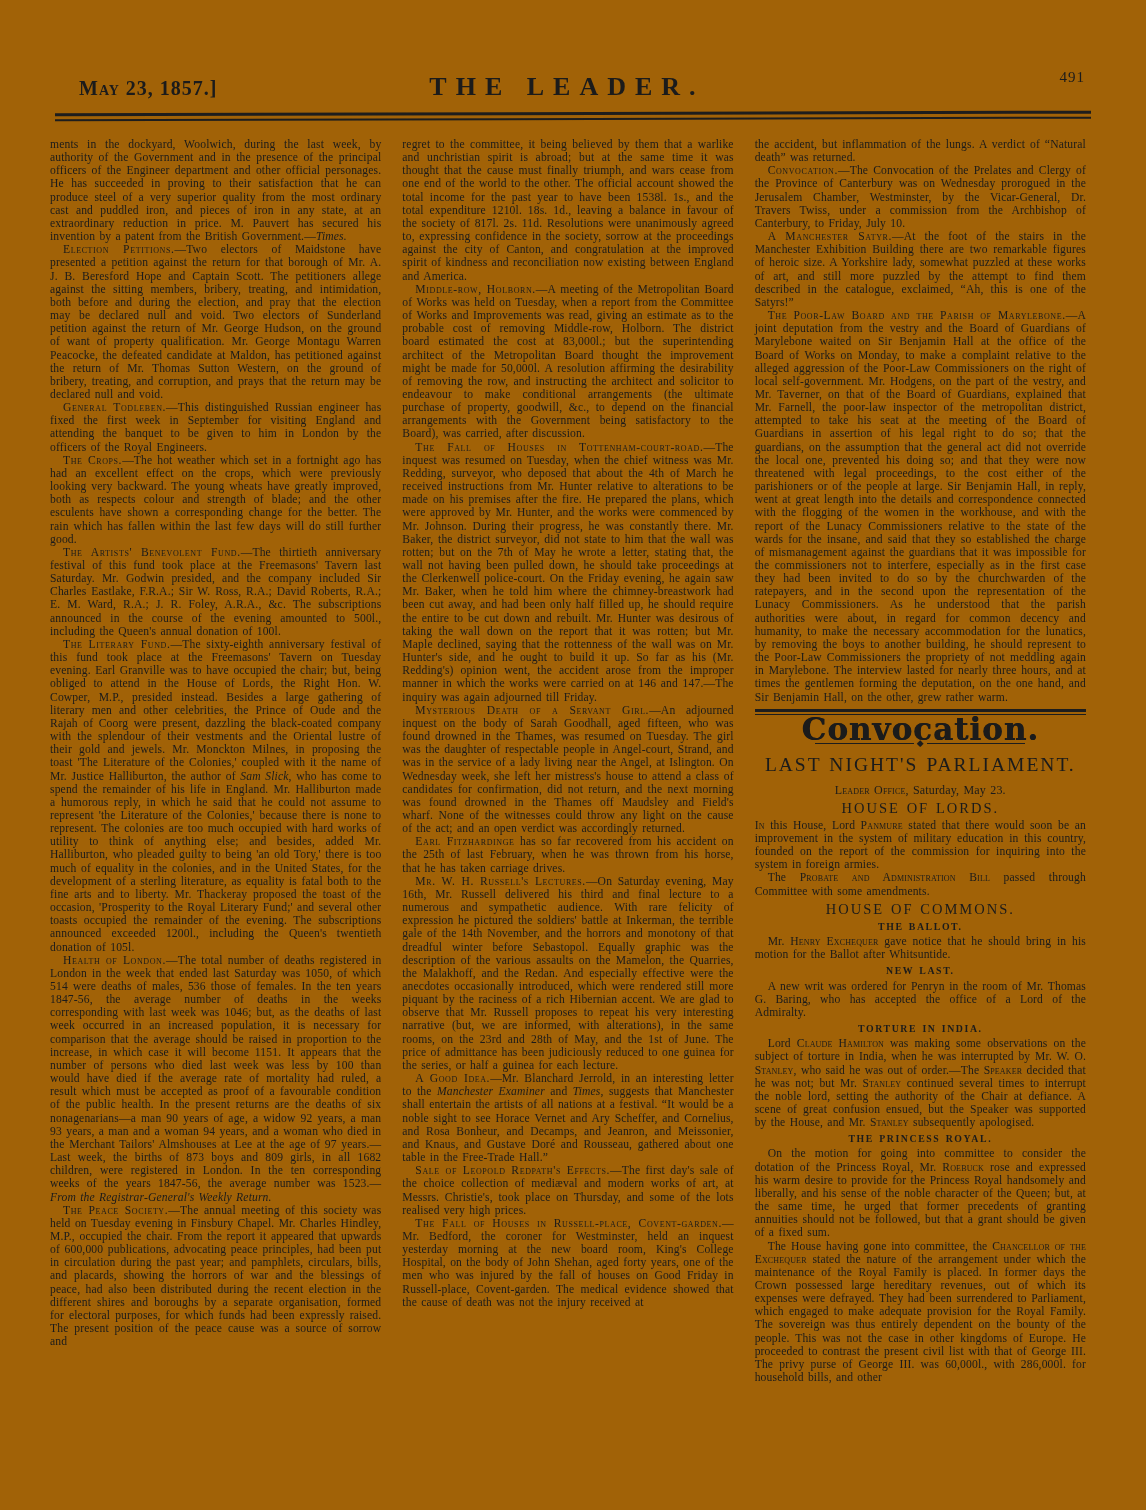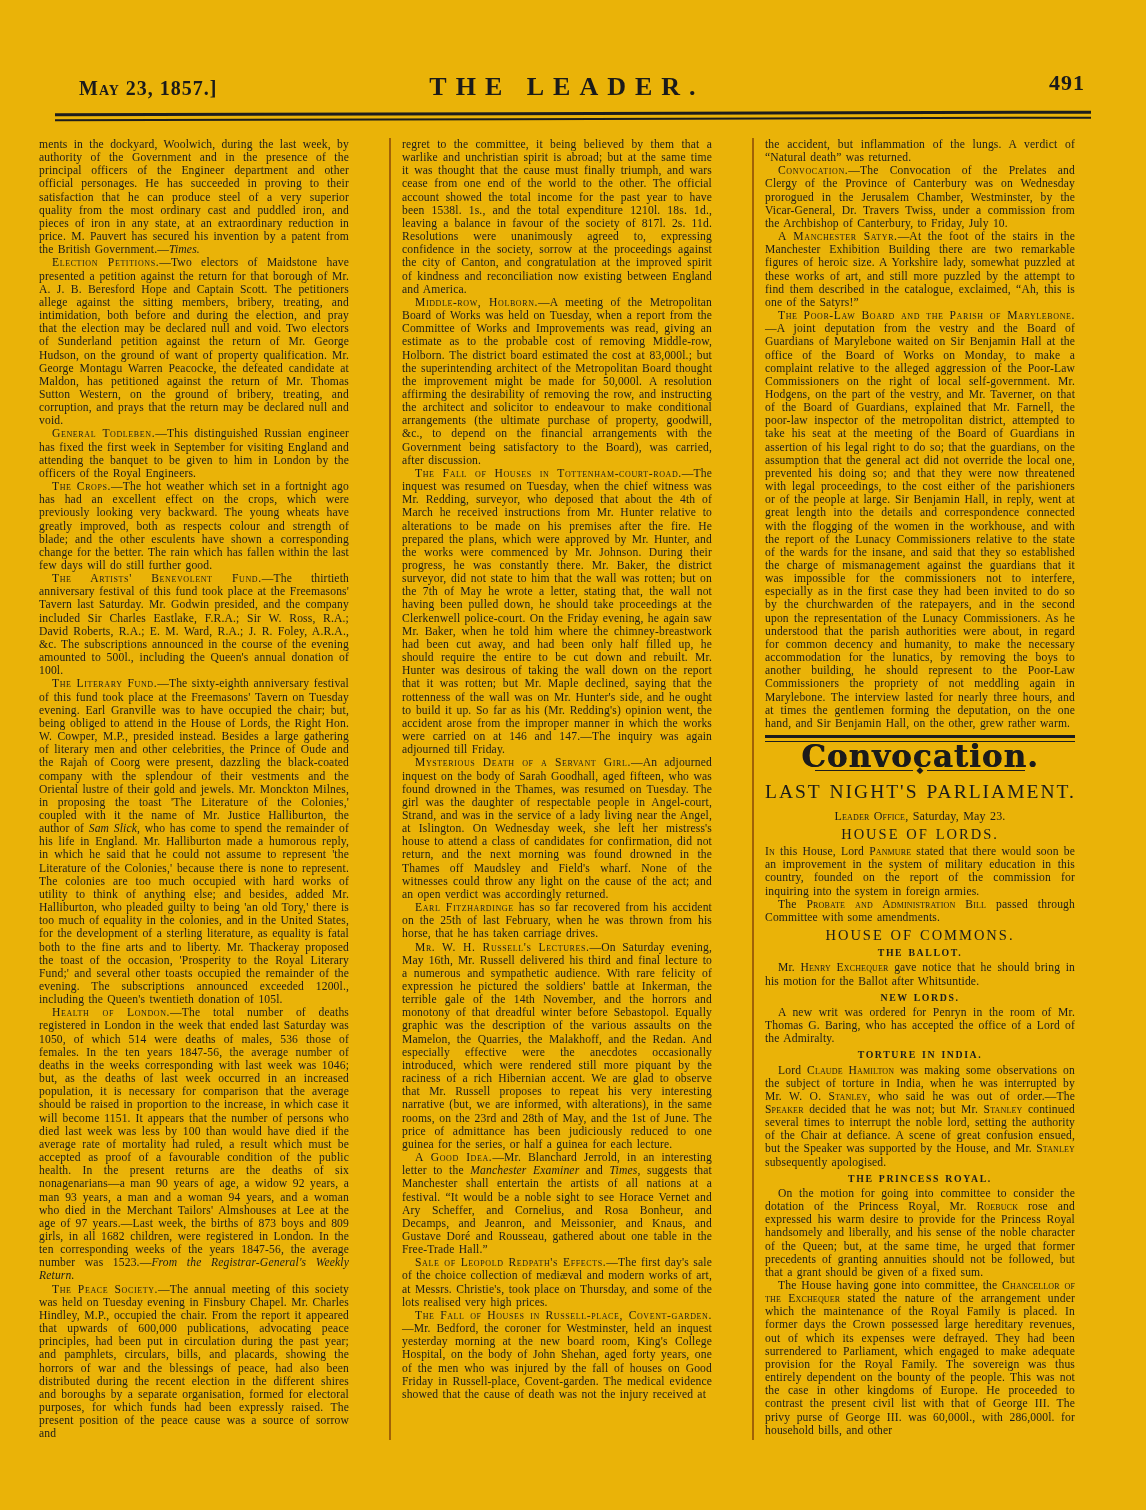--- a/index.html
+++ b/index.html
@@ -1,48 +1,48 @@
 <!DOCTYPE html>
 <html><head>
 <meta charset="utf-8">
 <style>
   html,body{margin:0;padding:0;}
   body{background:#e8e6e0;}
   .page{
     position:relative;
     width:1146px;height:1510px;
     margin:0 auto;
-    background:#eab308;
+    background:#a16207;
     font-family:"Liberation Serif","DejaVu Serif",serif;
     color:#1b1b1b;
     overflow:hidden;
   }
   
   .masthead{
     position:absolute;top:56px;left:57px;right:57px;height:48px;
   }
   .m-date{
     position:absolute;left:22px;bottom:4px;
     font-size:20px;font-weight:bold;font-variant:small-caps;letter-spacing:1px;
   }
   .m-title{
     position:absolute;left:0;right:12px;bottom:2px;text-align:center;
     font-size:26px;font-weight:bold;letter-spacing:9px;
   }
   .m-page{
-    position:absolute;right:4px;bottom:8px;
-    font-size:22px;font-weight:bold;letter-spacing:1px;
+    position:absolute;right:4px;bottom:18px;
+    font-size:15px;font-weight:normal;letter-spacing:1px;
   }
   .head-rule{position:absolute;top:112px;left:55px;right:55px;}
   .head-rule .a{height:3px;background:#1d1d1d;transform:rotate(-0.15deg);}
   .head-rule .b{height:1.5px;background:#1d1d1d;margin-top:3px;transform:rotate(-0.15deg);}
   
   .cols{
-    position:absolute;top:138px;left:39px;width:1036px;
-    display:flex;align-items:stretch;gap:32px;
+    position:absolute;top:138px;left:50px;width:1036px;
+    display:flex;align-items:stretch;
   }
   .col{
     flex:1 1 0;min-width:0;
     font-size:11.6px;line-height:13.15px;
     text-align:justify;
     letter-spacing:0.15px;word-spacing:1.2px;
     padding-right:8px;
   }
   .col + .col{border-left:2px solid #a16207;padding-left:11px;}
   .col:last-child{padding-right:0;}
@@ -130,21 +130,21 @@
           <span class="line"></span>
         </div>
         <div class="h1">LAST NIGHT'S PARLIAMENT.</div>
         <div class="dateline"><span class="sc">Leader Office,</span> Saturday, May 23.</div>
         <div class="h2">HOUSE OF LORDS.</div>
         <p class="para"><span class="sc">In</span> this House, Lord <span class="sc">Panmure</span> stated that there would soon be an improvement in the system of military education in this country, founded on the report of the commission for inquiring into the system in foreign armies.</p>
         <p class="para ind">The <span class="sc">Probate and Administration Bill</span> passed through Committee with some amendments.</p>
         <div class="h2">HOUSE OF COMMONS.</div>
         <div class="h3">THE BALLOT.</div>
         <p class="para ind">Mr. <span class="sc">Henry Exchequer</span> gave notice that he should bring in his motion for the Ballot after Whitsuntide.</p>
-        <div class="h3">NEW LORDS.</div>
+        <div class="h3">NEW LAST.</div>
         <p class="para ind">A new writ was ordered for Penryn in the room of Mr. Thomas G. Baring, who has accepted the office of a Lord of the Admiralty.</p>
         <div class="h3">TORTURE IN INDIA.</div>
         <p class="para ind">Lord <span class="sc">Claude Hamilton</span> was making some observations on the subject of torture in India, when he was interrupted by Mr. W. O. <span class="sc">Stanley</span>, who said he was out of order.—The <span class="sc">Speaker</span> decided that he was not; but Mr. <span class="sc">Stanley</span> continued several times to interrupt the noble lord, setting the authority of the Chair at defiance. A scene of great confusion ensued, but the Speaker was supported by the House, and Mr. <span class="sc">Stanley</span> subsequently apologised.</p>
         <div class="h3">THE PRINCESS ROYAL.</div>
         <p class="para ind">On the motion for going into committee to consider the dotation of the Princess Royal, Mr. <span class="sc">Roebuck</span> rose and expressed his warm desire to provide for the Princess Royal handsomely and liberally, and his sense of the noble character of the Queen; but, at the same time, he urged that former precedents of granting annuities should not be followed, but that a grant should be given of a fixed sum.</p>
         <p class="para ind">The House having gone into committee, the <span class="sc">Chancellor of the Exchequer</span> stated the nature of the arrangement under which the maintenance of the Royal Family is placed. In former days the Crown possessed large hereditary revenues, out of which its expenses were defrayed. They had been surrendered to Parliament, which engaged to make adequate provision for the Royal Family. The sovereign was thus entirely dependent on the bounty of the people. This was not the case in other kingdoms of Europe. He proceeded to contrast the present civil list with that of George III. The privy purse of George III. was 60,000l., with 286,000l. for household bills, and other</p>
       </section>
   </main>
 </div>
 

